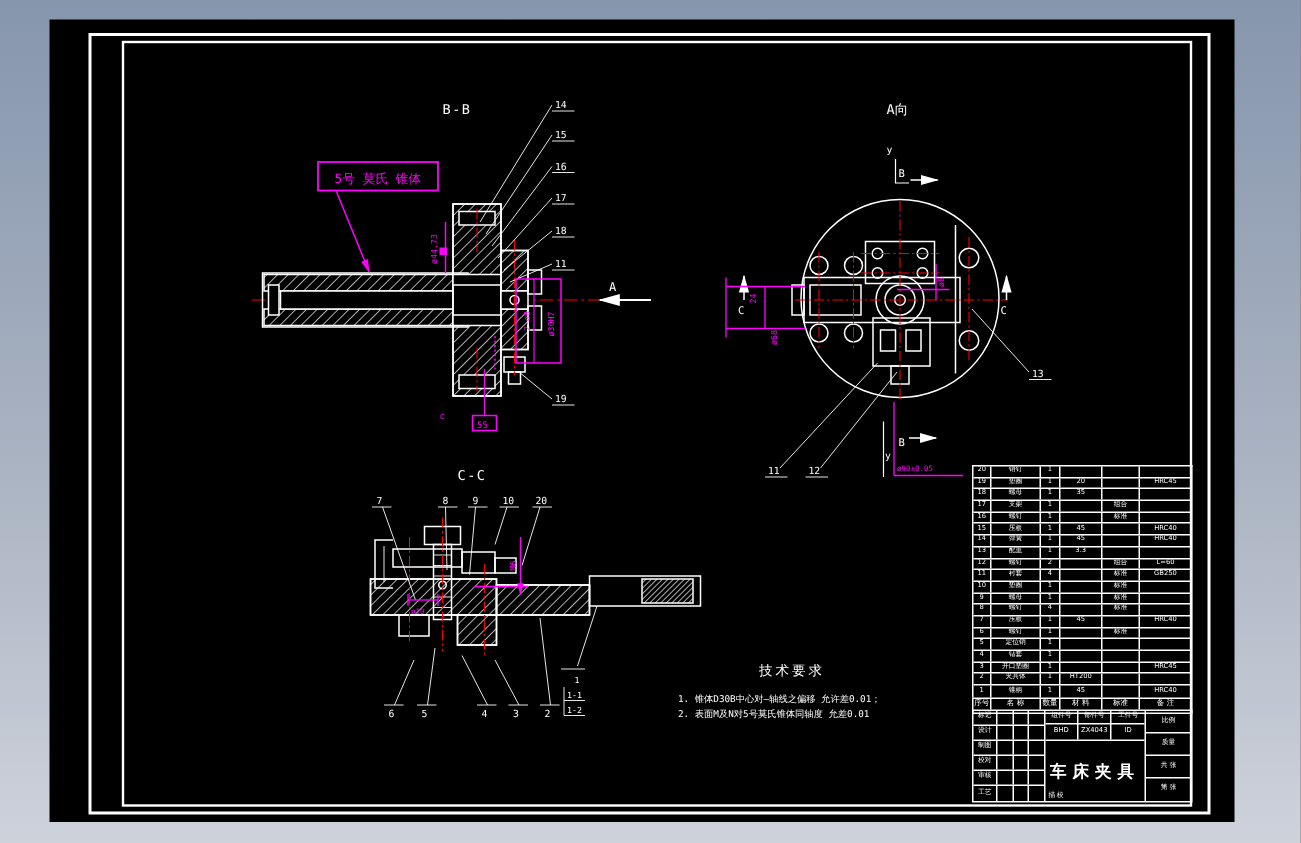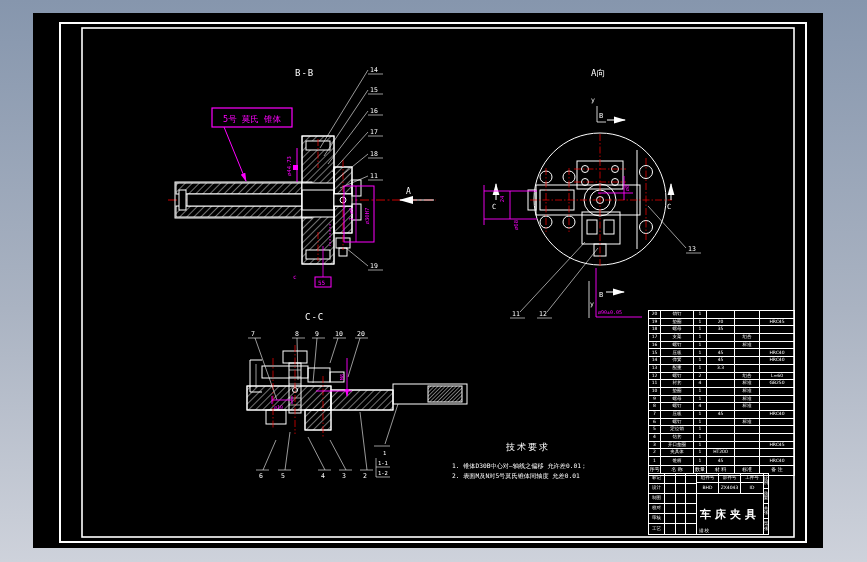--- a/index.html
+++ b/index.html
@@ -16,21 +16,21 @@
   .pt-body{border:1px solid #fff;border-bottom:none;box-sizing:border-box;}
   .pt-row{display:grid;grid-template-columns:12px 33px 13px 28px 25px auto;
           height:7.7px;box-sizing:border-box;border-bottom:1px solid #fff;}
   .pt-row:last-child{border-bottom:none}
   .pt-row span{border-right:1px solid #fff;box-sizing:border-box;overflow:hidden;
                white-space:nowrap;display:flex;align-items:center;justify-content:center;}
   .pt-row span:last-child{border-right:none}
   .pt-head{border:1px solid #fff;height:9px;font-size:5px;}
   .pt-head .pt-row{height:7px;border-bottom:none}
   
-  .tblock{position:absolute;left:648px;top:473px;width:121px;height:62px;color:#fff;
+  .tblock{position:absolute;left:648px;top:473px;width:147px;height:62px;color:#fff;
           border:1px solid #fff;box-sizing:border-box;display:grid;
           grid-template-columns:48px 67px auto;font-size:4.5px;line-height:1;}
   .tb-left{border-right:1px solid #fff;display:grid;grid-template-rows:repeat(6,1fr);}
   .tb-lrow{border-bottom:1px solid #fff;display:grid;grid-template-columns:16px 11px 10px auto;}
   .tb-lrow:last-child{border-bottom:none}
   .tb-lrow span{border-right:1px solid #fff;display:flex;align-items:center;justify-content:center;overflow:hidden}
   .tb-lrow span:last-child{border-right:none}
   .tb-mid{border-right:1px solid #fff;display:flex;flex-direction:column;}
   .tb-doc{display:grid;grid-template-columns:repeat(3,1fr);border-bottom:1px solid #fff;}
   .tb-doc span{border-right:1px solid #fff;height:9px;display:flex;align-items:center;justify-content:center;overflow:hidden}

